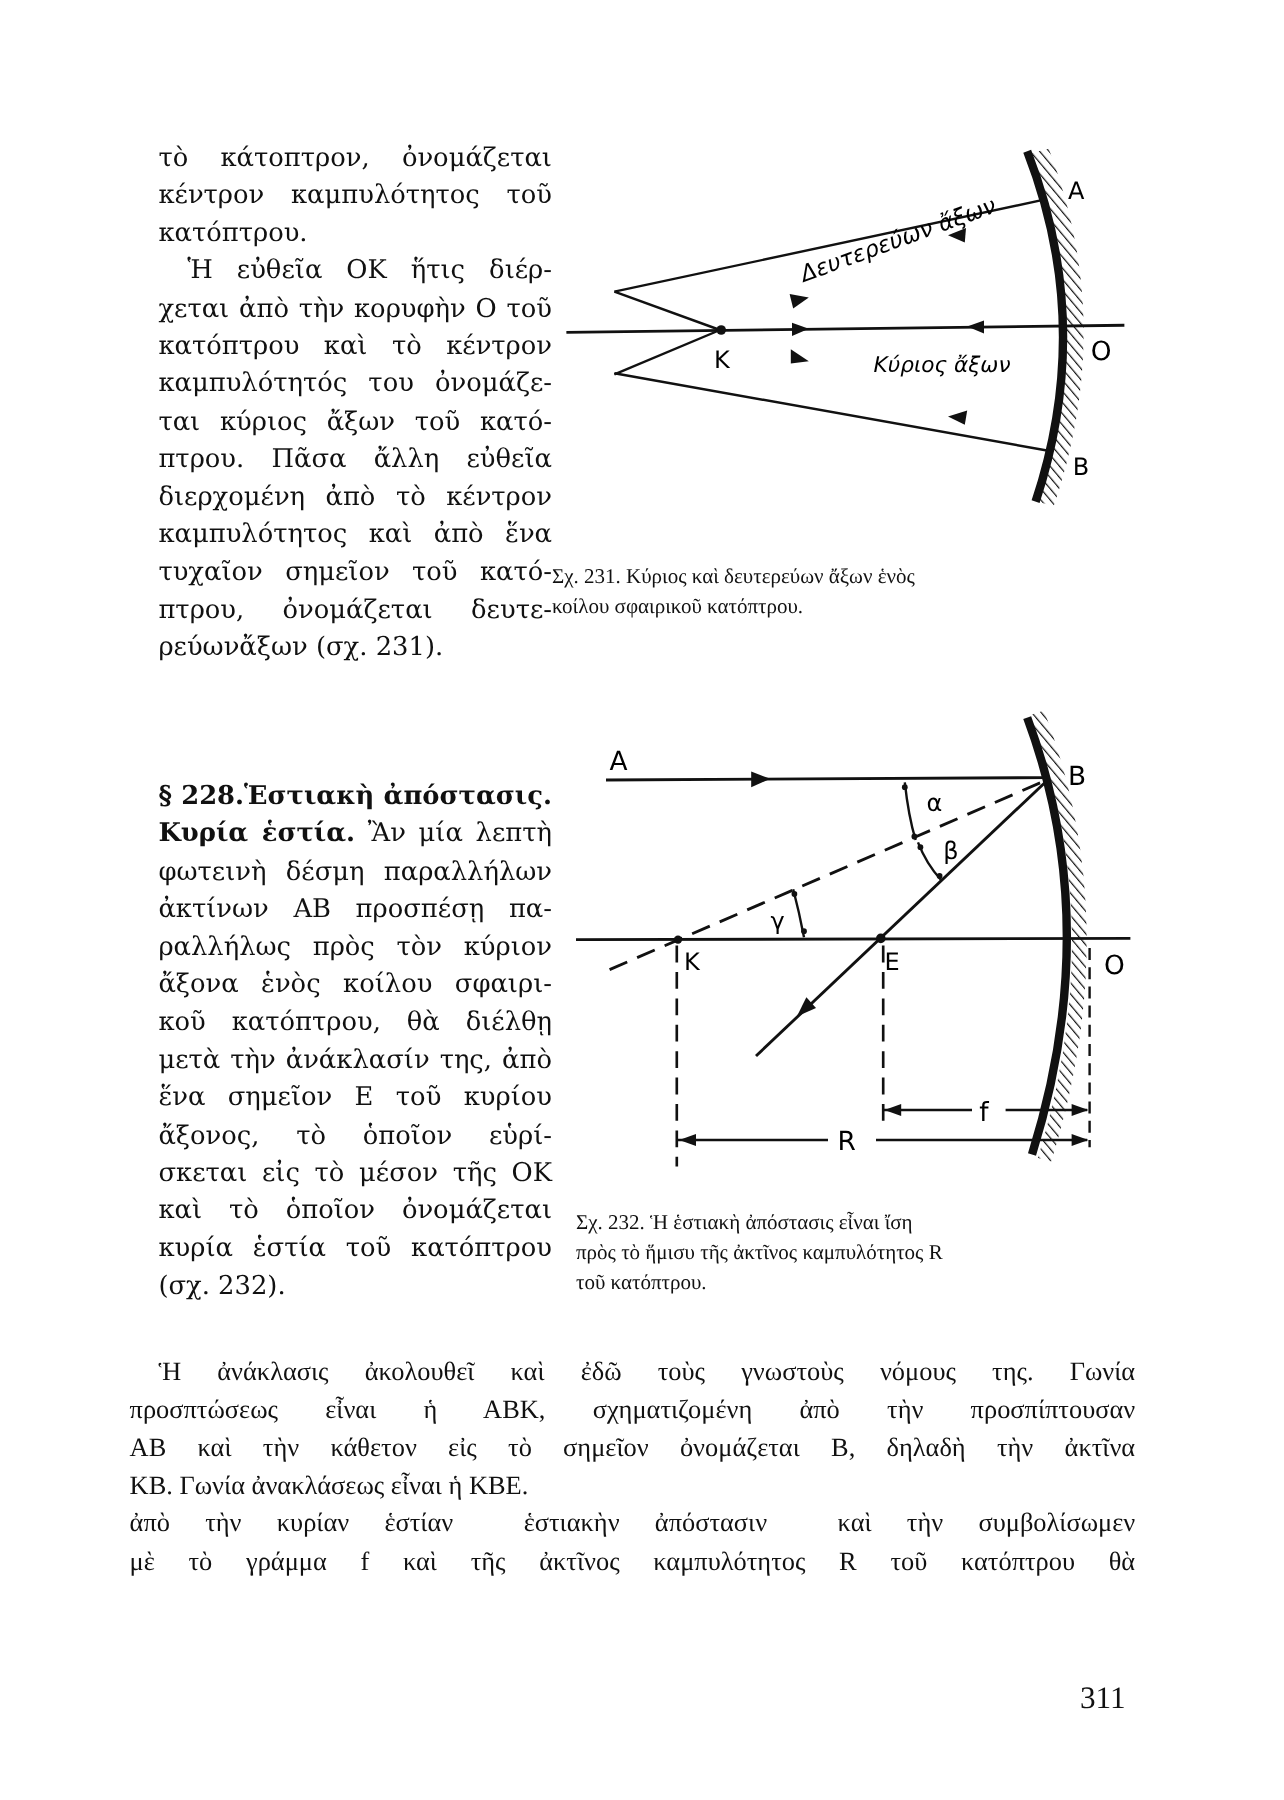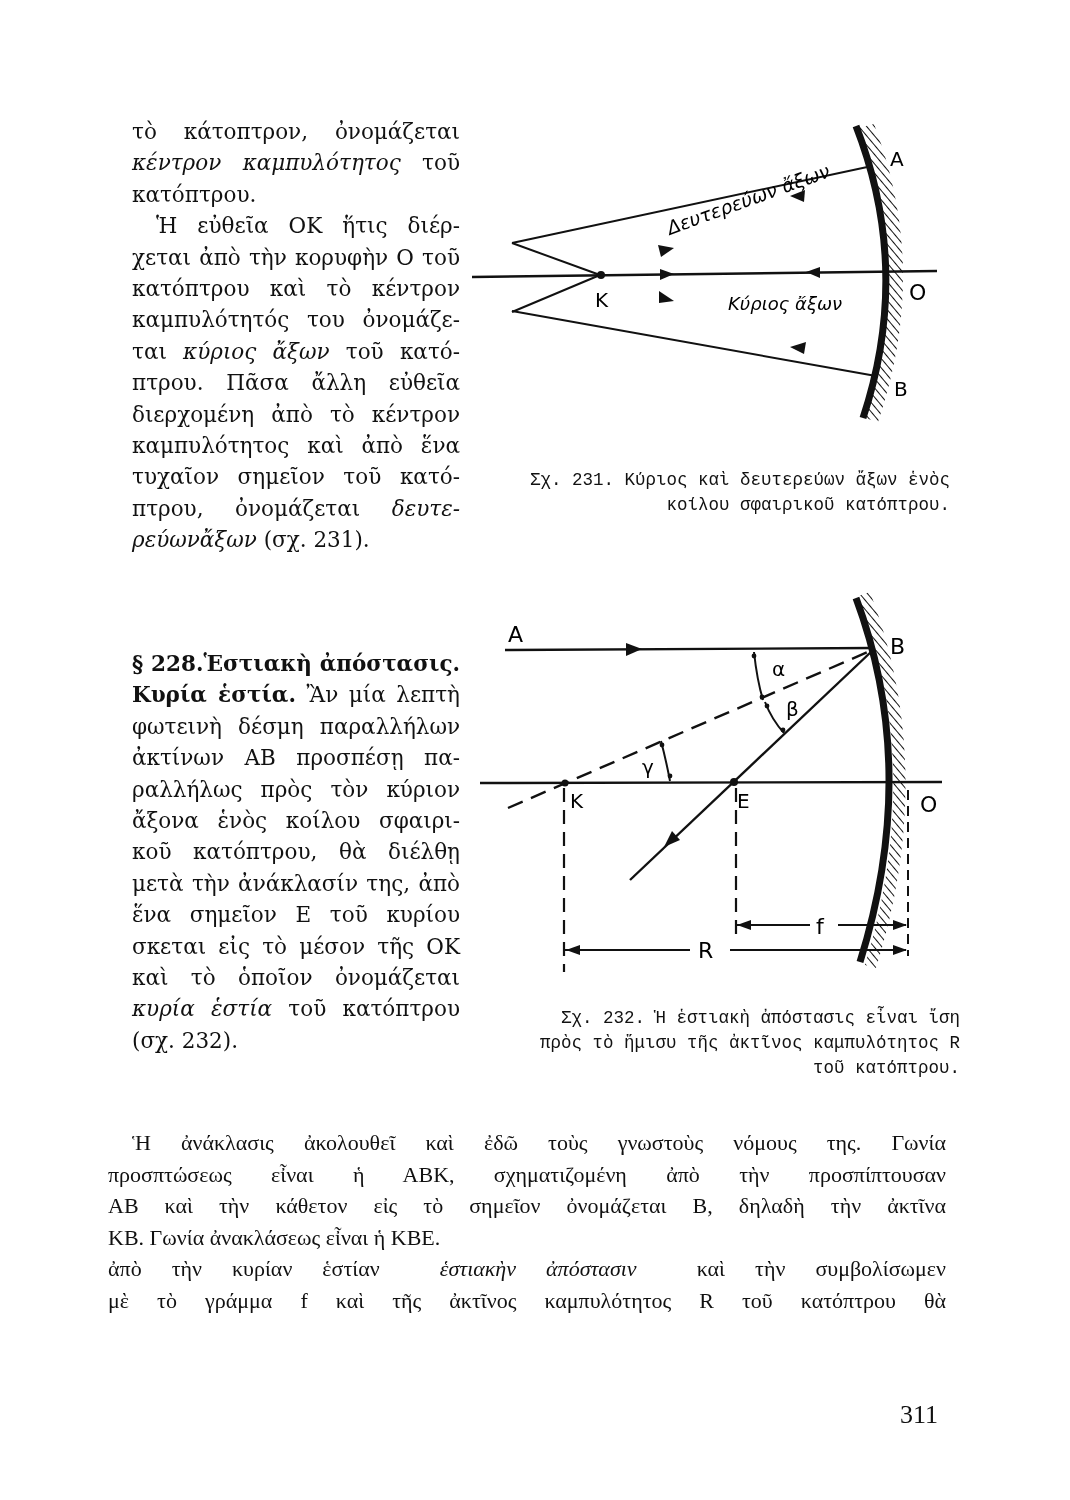--- a/index.html
+++ b/index.html
@@ -2,26 +2,26 @@
 <html><head>
 <meta charset="utf-8">
 <style>
   html, body { margin: 0; padding: 0; background: #ffffff; }
   body { width: 1070px; height: 1500px; position: relative; overflow: hidden; color: #111; font-family: "DejaVu Serif", "Liberation Serif", serif; }
   .abs { position: absolute; }
   .col-text { position: absolute; left: 108px; width: 352px; font-size: 21.5px; line-height: 31.4px; }
   .col-text .line { display: block; white-space: nowrap; text-align: justify; text-align-last: justify; height: 31.4px; margin-left: 24px; }
   .col-text .line.last { text-align-last: left; }
   .indent { padding-left: 24px; }
-  .it { font-style: italic; }
+  .it { }
   .bold { font-weight: bold; }
   .full-text { position: absolute; left: 108px; width: 838px; font-family: "Liberation Serif", serif; font-size: 22px; line-height: 31.5px; }
   .full-text .line { display: block; white-space: nowrap; text-align: justify; text-align-last: justify; height: 31.5px; }
   .full-text .line.last { text-align-last: left; }
-  .caption { position: absolute; font-family: Liberation Mono, monospace; font-size: 17.5px; line-height: 25px; text-align: right; }
+  .caption { position: absolute; font-family: Liberation Serif, serif; font-size: 17.5px; line-height: 25px; text-align: left; }
   .page-number { position: absolute; left: 900px; top: 1400px; font-family: "Liberation Serif", serif; font-size: 26px; }
   svg text { font-family: "DejaVu Sans", sans-serif; }
 </style>
 </head>
 <body>
 
 <div class="col-text" style="top:116px;">
   <span class="line">τὸ κάτοπτρον, ὀνομάζεται</span>
   <span class="line"><span class="it">κέντρον καμπυλότητος</span> <span>τοῦ</span></span>
   <span class="line last">κατόπτρου.</span>
@@ -41,20 +41,21 @@
 <div class="col-text" style="top:648px;">
   <span class="line"><span class="bold">§ 228.</span><span class="bold">Ἑστιακὴ ἀπόστασις.</span></span>
   <span class="line"><span class="bold">Κυρία ἑστία.</span> <span>Ἂν μία λεπτὴ</span></span>
   <span class="line">φωτεινὴ δέσμη παραλλήλων</span>
   <span class="line">ἀκτίνων ΑΒ προσπέσῃ πα-</span>
   <span class="line">ραλλήλως πρὸς τὸν κύριον</span>
   <span class="line">ἄξονα ἑνὸς κοίλου σφαιρι-</span>
   <span class="line">κοῦ κατόπτρου, θὰ διέλθῃ</span>
   <span class="line">μετὰ τὴν ἀνάκλασίν της, ἀπὸ</span>
   <span class="line">ἕνα σημεῖον Ε τοῦ κυρίου</span>
+  <span class="line">ἄξονος, τὸ ὁποῖον εὑρί-</span>
   <span class="line">σκεται εἰς τὸ μέσον τῆς ΟΚ</span>
   <span class="line">καὶ τὸ ὁποῖον ὀνομάζεται</span>
   <span class="line"><span class="it">κυρία ἑστία</span> <span>τοῦ κατόπτρου</span></span>
   <span class="line last">(σχ. 232).</span>
 </div>
 
 <div class="full-text" style="top:1127px;">
   <span class="line indent">Ἡ ἀνάκλασις ἀκολουθεῖ καὶ ἐδῶ τοὺς γνωστοὺς νόμους της. Γωνία</span>
   <span class="line">προσπτώσεως εἶναι ἡ ΑΒΚ, σχηματιζομένη ἀπὸ τὴν προσπίπτουσαν</span>
   <span class="line">ΑΒ καὶ τὴν κάθετον εἰς τὸ σημεῖον ὀνομάζεται Β, δηλαδὴ τὴν ἀκτῖνα</span>

